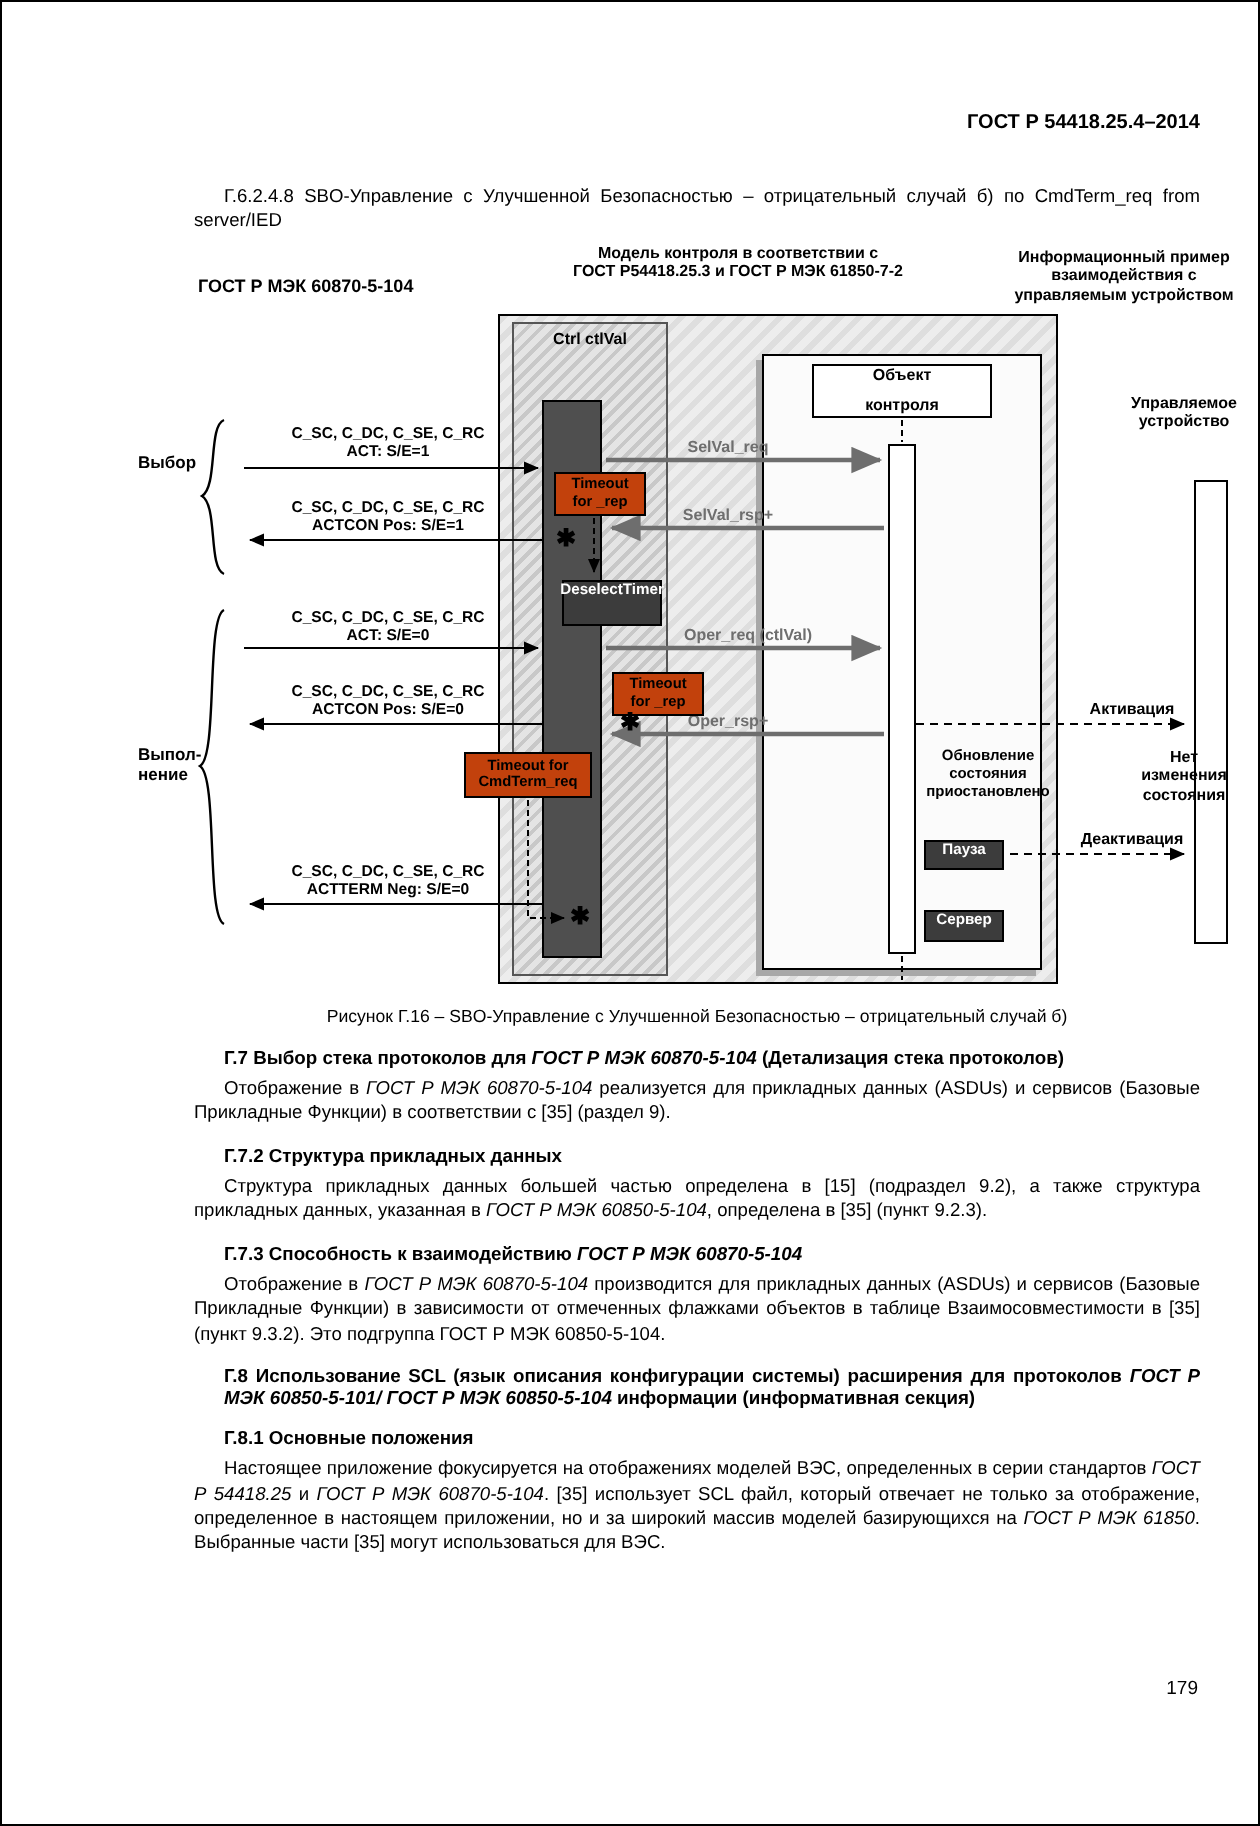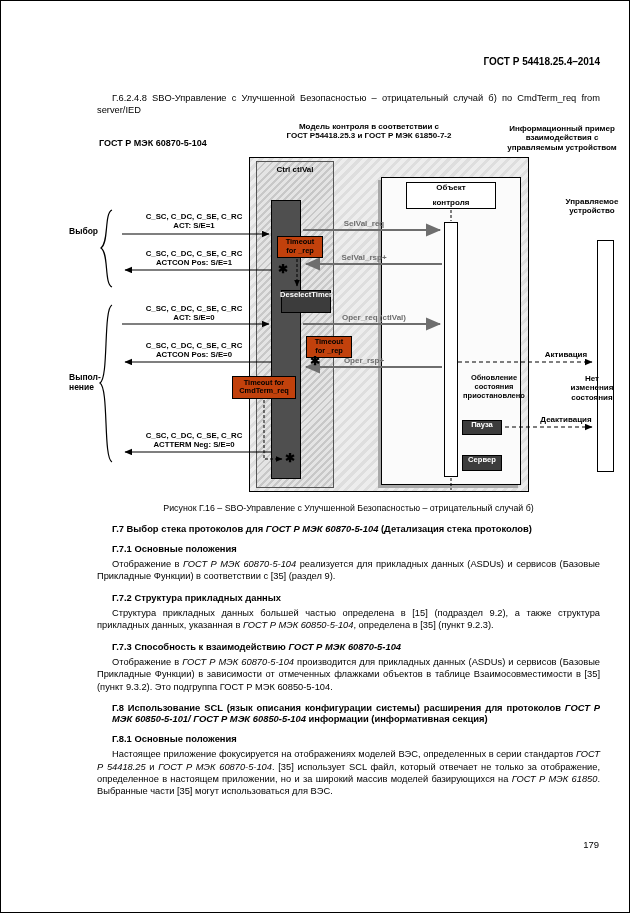--- a/index.html
+++ b/index.html
@@ -180,21 +180,20 @@
 
       <span class="ast" style="left:209px;top:143px">✱</span>
       <span class="ast" style="left:241px;top:235px">✱</span>
       <span class="ast" style="left:216px;top:332px">✱</span>
     </div>
 
     <div class="caption">Рисунок Г.16 – SBO-Управление с Улучшенной Безопасностью – отрицательный случай б)</div>
 
     <h4 class="sec"><span>Г.7 Выбор стека протоколов для </span><span class="it">ГОСТ Р МЭК 60870-5-104</span><span> (Детализация стека протоколов)</span></h4>
 
-    <h4 class="sec">Г.7.1 Основные положения</h4>
     <p class="body"><span>Отображение в </span><span class="it">ГОСТ Р МЭК 60870-5-104</span><span> реализуется для прикладных данных (ASDUs) и сервисов (Базовые Прикладные Функции) в соответствии с [35] (раздел 9).</span></p>
 
     <h4 class="sec">Г.7.2 Структура прикладных данных</h4>
     <p class="body"><span>Структура прикладных данных большей частью определена в [15] (подраздел 9.2), а также структура прикладных данных, указанная в </span><span class="it">ГОСТ Р МЭК 60850-5-104</span><span>, определена в [35] (пункт 9.2.3).</span></p>
 
     <h4 class="sec"><span>Г.7.3 Способность к взаимодействию </span><span class="it">ГОСТ Р МЭК 60870-5-104</span><span></span></h4>
     <p class="body"><span>Отображение в </span><span class="it">ГОСТ Р МЭК 60870-5-104</span><span> производится для прикладных данных (ASDUs) и сервисов (Базовые Прикладные Функции) в зависимости от отмеченных флажками объектов в таблице Взаимосовместимости в [35] (пункт 9.3.2). Это подгруппа ГОСТ Р МЭК 60850-5-104.</span></p>
 
     <h4 class="sec"><span>Г.8 Использование SCL (язык описания конфигурации системы) расширения для протоколов </span><span class="it">ГОСТ Р МЭК 60850-5-101/ ГОСТ Р МЭК 60850-5-104</span><span> информации (информативная секция)</span></h4>
 

